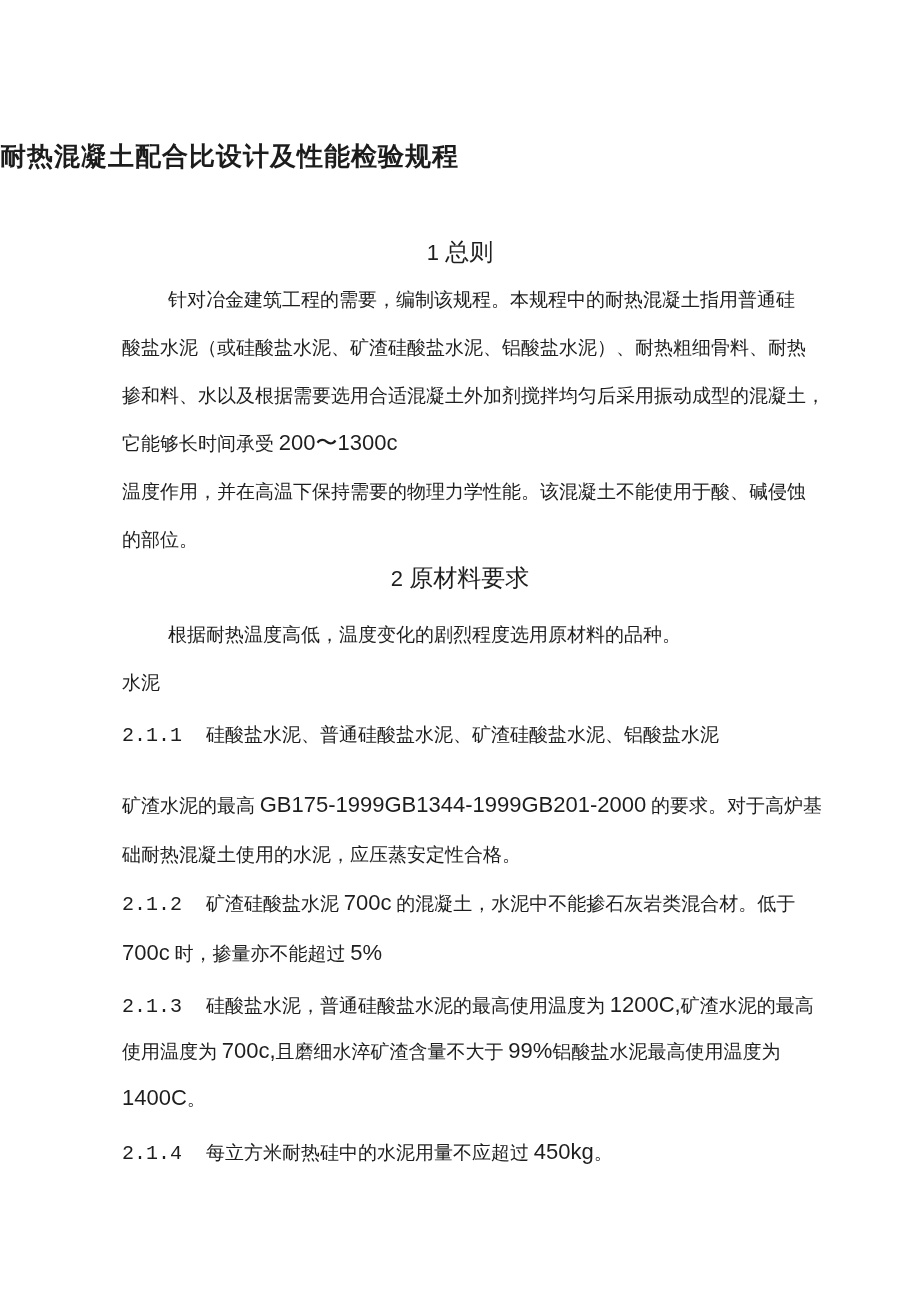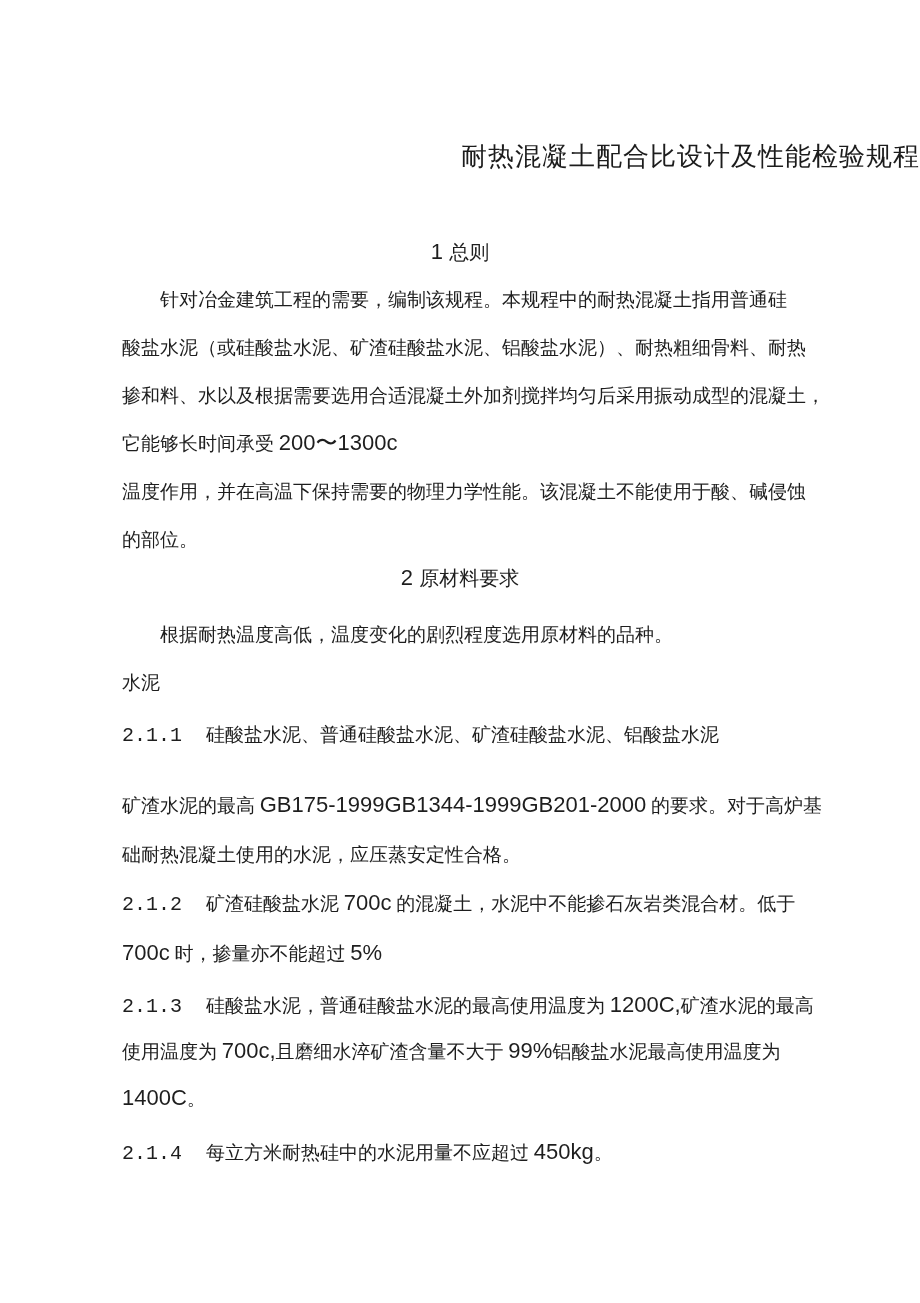--- a/index.html
+++ b/index.html
@@ -12,46 +12,46 @@
     width: 920px;
     height: 1303px;
     background: #ffffff;
     overflow: hidden;
   }
   .doc-title {
     position: absolute;
     left: 0;
     right: 0;
     margin: 0;
-    text-align: right;
+    text-align: left;
     font-family: "Liberation Serif", serif;
-    font-weight: normal;
+    font-weight: bold;
     font-size: 26px;
     line-height: 36px;
     color: #1c1c1c;
     letter-spacing: 1px;
   }
   .line {
     position: absolute;
     left: 122px;
     white-space: nowrap;
     line-height: 28px;
     color: #1e1e1e;
   }
-  .line.indent { left: 160px; }
+  .line.indent { left: 168px; }
   .line.heading {
     left: 0;
     right: 0;
     text-align: center;
   }
   .seg-cjk {
     font-family: "Liberation Serif", serif;
     font-size: 19px;
   }
-  .heading .seg-cjk { font-size: 20px; }
+  .heading .seg-cjk { font-size: 24px; }
   .seg-lat {
     font-family: "Liberation Sans", sans-serif;
     font-size: 22px;
   }
   .seg-num {
     font-family: Liberation Mono, monospace;
     font-size: 20px;
     margin-right: 24px;
   }
 </style>

